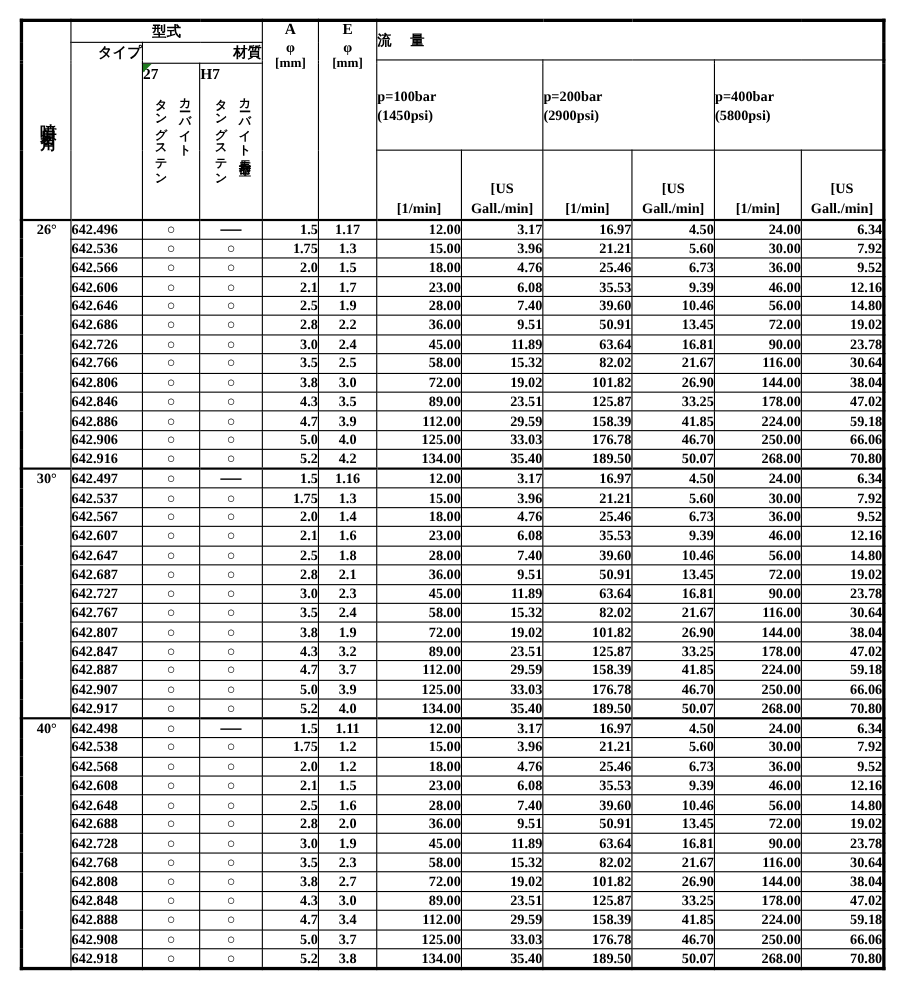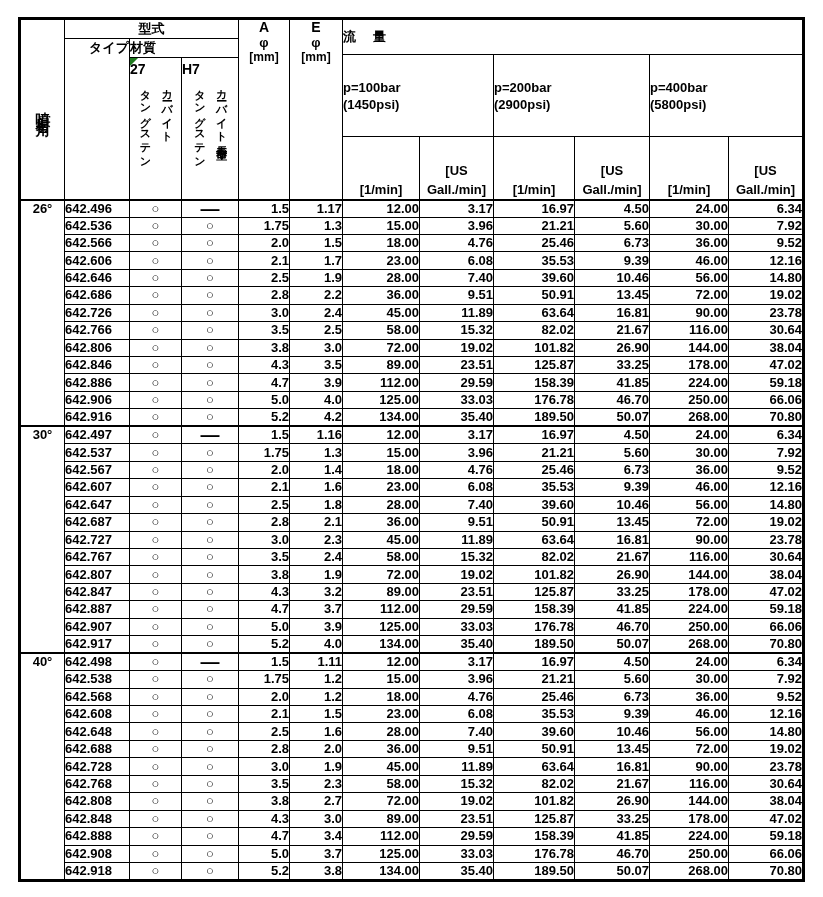--- a/index.html
+++ b/index.html
@@ -1,40 +1,40 @@
 <!DOCTYPE html>
 <html><head>
 <meta charset="utf-8">
 <style>
   html,body{margin:0;padding:0;}
   body{
     width:823px;height:897px;background:#ffffff;position:relative;overflow:hidden;
     font-family:"Liberation Sans","DejaVu Sans",sans-serif;color:#000;
     -webkit-font-smoothing:antialiased;
   }
-  .page{position:absolute;left:0;top:0;width:823px;height:897px;}
+  .page{position:absolute;left:0;top:0;width:823px;height:897px;font-family:Liberation Serif, serif;}
   table.spec{
     position:absolute;left:18px;top:17px;width:784px;
     border-collapse:collapse;table-layout:fixed;
     border:3px solid #000;
   }
   table.spec td{
     border:1px solid #000;padding:0;font-weight:bold;font-size:13px;
     overflow:hidden;white-space:nowrap;
   }
   
   tr.h1{height:17px;} tr.h2{height:16px;} tr.h3{height:3px;} tr.h4{height:79px;} tr.h5{height:63px;}
   td.angle-head{text-align:center;vertical-align:middle;}
   td.angle-head .vtext{
     writing-mode:vertical-rl;text-orientation:upright;
     font-size:15px;letter-spacing:5px;display:inline-block;
   }
   td.model-head{text-align:center;vertical-align:middle;font-size:14px;}
   td.type-head{text-align:right;vertical-align:top;padding-top:2px;font-size:14px;}
-  td.mat-head{text-align:left;vertical-align:middle;font-size:14px;}
+  td.mat-head{text-align:right;vertical-align:middle;font-size:14px;}
   td.matcol{text-align:left;vertical-align:top;position:relative;}
   td.matcol .matnum{font-size:14px;line-height:22px;}
   td.matcol .vwrap{display:flex;justify-content:center;align-items:flex-start;gap:8px;margin-top:2px;}
   td.matcol .vtext2{
     writing-mode:vertical-rl;text-orientation:upright;
     font-size:11px;letter-spacing:1px;line-height:1.25;display:inline-block;
   }
   .triangle{
     position:absolute;left:0;top:0;width:0;height:0;
     border-top:8px solid #1f7a1f;border-right:8px solid transparent;
@@ -57,21 +57,21 @@
   td.unit span{display:block;line-height:19px;font-size:13px;}
   
   tbody tr{height:17.45px;}
   tbody td{line-height:16px;}
   tr.block-start td{border-top:2px solid #000;}
   td.angle-cell{text-align:center;vertical-align:top;font-size:15px;padding-top:1px;}
   td.type-cell{padding-right:3px;}
   td.mark-cell{text-align:center;font-size:15px;}
   td.mark-cell.dash{font-size:19px;}
   td.a-cell{text-align:right;padding-right:22px;}
-  td.e-cell{text-align:right;padding-right:14px;}
+  td.e-cell{text-align:center;padding-right:14px;}
   td.flow-cell{text-align:right;padding-right:20px;}
   .footer{
     position:absolute;left:20px;top:877px;font-weight:bold;font-size:13.5px;
     letter-spacing:0.5px;
   }
 </style>
 </head>
 <body>
 
 <div class="page">

